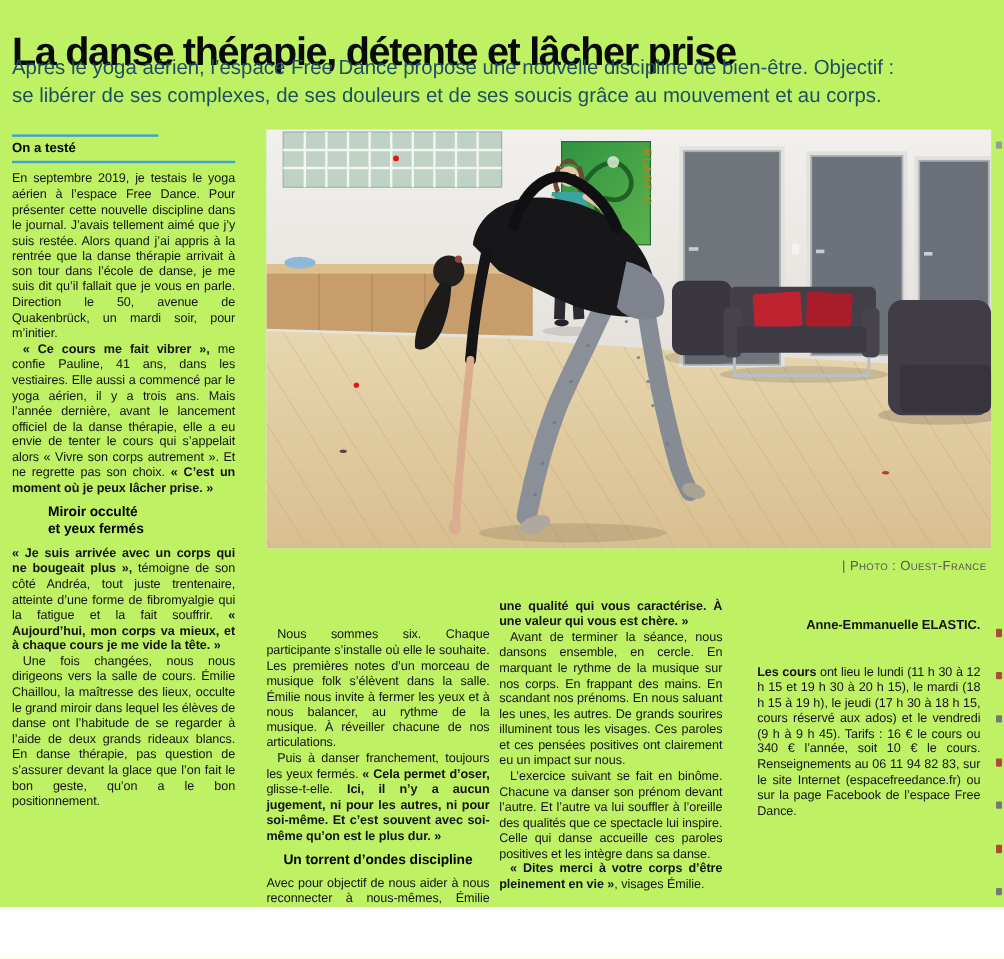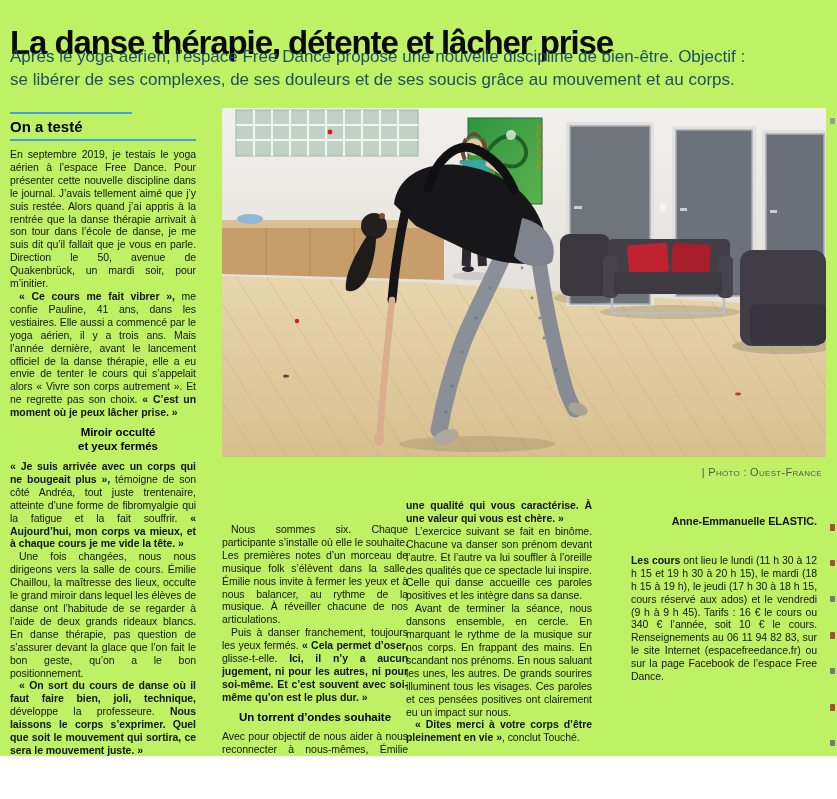--- a/index.html
+++ b/index.html
@@ -7,42 +7,42 @@
         font-family:"Liberation Sans",sans-serif;color:#111;}
   
   #headline{position:absolute;left:10px;top:2px;width:810px;
             font-size:33px;font-weight:700;letter-spacing:-1.1px;color:#0a0a0a;line-height:38px;}
   #standfirst{position:absolute;left:10px;top:46px;width:745px;
               font-size:17px;line-height:22.5px;color:#1d4f63;font-weight:400;}
   
   #leftcol{position:absolute;left:10px;top:112px;width:186px;}
   .rule{height:2px;background:#41a1d8;}
   #rubric-rule-top{width:122px;margin-bottom:3px;}
-  #rubric-label{font-size:15px;font-weight:700;color:#000;padding:1px 0 4px 0;}
+  #rubric-label{font-size:11px;font-weight:700;color:#000;padding:1px 0 4px 0;}
   #rubric-rule-bottom{width:186px;margin-bottom:7px;}
   .body-text{font-size:10.5px;line-height:12.9px;text-align:justify;color:#141414;
              letter-spacing:-0.05px;}
   .body-text p{margin:0;}
   .ind{text-indent:9px;}
   .subhead-left{font-weight:700;font-size:11.5px;line-height:13.5px;color:#000;
-                margin:7px 0 7px 30px;text-align:center;}
+                margin:7px 0 7px 30px;text-align:left;}
   .subhead-center{font-weight:700;font-size:11.5px;line-height:13.5px;color:#000;
                   margin:7px 0 6px 0;text-align:center;}
   
   #photo{position:absolute;left:222px;top:108px;width:604px;height:349px;background:#e8e5e1;}
   #photo svg{display:block;}
   
   #caption{position:absolute;left:222px;top:462px;width:600px;
            font-style:italic;font-size:10.8px;line-height:14px;color:#222;}
   #photo-credit{float:right;font-style:normal;font-variant:small-caps;
                 font-size:11px;color:#555;letter-spacing:.3px;margin-top:3px;}
   
   .bcol{position:absolute;top:499px;width:186px;}
   #bcol1{left:222px;margin-top:24px;}
-  #bcol2{left:406px;}
+  #bcol2{left:416px;}
   #bcol3{left:631px;}
   .byline{text-align:right;font-weight:700;font-size:10.8px;margin-top:16px !important;}
   .infopara{margin-top:26px !important;}
   
   .edge-mark{position:absolute;left:830px;width:5px;border-radius:1px;}
   b{font-weight:700;}
 </style>
 </head>
 <body>
 
@@ -57,21 +57,20 @@
     <div id="rubric-rule-bottom" class="rule"></div>
     <div class="body-text">
       <p><span>En septembre 2019, je testais le yoga aérien à l’espace Free Dance. Pour présenter cette nouvelle discipline dans le journal. J’avais tellement aimé que j’y suis restée. Alors quand j’ai appris à la rentrée que la danse thérapie arrivait à son tour dans l’école de danse, je me suis dit qu’il fallait que je vous en parle. Direction le 50, avenue de Quakenbrück, un mardi soir, pour m’initier.</span></p>
       <p class="ind"><b>« Ce cours me fait vibrer », </b><span>me confie Pauline, 41 ans, dans les vestiaires. Elle aussi a commencé par le yoga aérien, il y a trois ans. Mais l’année dernière, avant le lancement officiel de la danse thérapie, elle a eu envie de tenter le cours qui s’appelait alors « Vivre son corps autrement ». Et ne regrette pas son choix. </span><b>« C’est un moment où je peux lâcher prise. »</b></p>
       <div class="subhead-left">
         <div>Miroir occulté</div>
         <div>et yeux fermés</div>
       </div>
       <p><b>« Je suis arrivée avec un corps qui ne bougeait plus », </b><span>témoigne de son côté Andréa, tout juste trentenaire, atteinte d’une forme de fibromyalgie qui la fatigue et la fait souffrir. </span><b>« Aujourd’hui, mon corps va mieux, et à chaque cours je me vide la tête. »</b></p>
       <p class="ind"><span>Une fois changées, nous nous dirigeons vers la salle de cours. Émilie Chaillou, la maîtresse des lieux, occulte le grand miroir dans lequel les élèves de danse ont l’habitude de se regarder à l’aide de deux grands rideaux blancs. En danse thérapie, pas question de s’assurer devant la glace que l’on fait le bon geste, qu’on a le bon positionnement.</span></p>
-      <p class="ind"><b>« On sort du cours de danse où il faut faire bien, joli, technique, </b><span>développe la professeure. </span><b>Nous laissons le corps s’exprimer. Quel que soit le mouvement qui sortira, ce sera le mouvement juste. »</b></p>
     </div>
   </div>
 
   <div id="photo">
     <svg width="604" height="349" viewBox="0 0 604 349" xmlns="http://www.w3.org/2000/svg">
       <defs>
         <linearGradient id="wallg" x1="0" y1="0" x2="0" y2="1">
           <stop offset="0" stop-color="#f2f0ec"></stop>
             <stop offset="1" stop-color="#e2dfda"></stop>
         </linearGradient>
@@ -228,29 +227,29 @@
     </svg>
   </div>
 
   <div id="caption">
     <span id="photo-credit">| Photo : Ouest-France</span>
   </div>
 
   <div id="bcol1" class="bcol body-text">
     <p class="ind"><span>Nous sommes six. Chaque participante s’installe où elle le souhaite. Les premières notes d’un morceau de musique folk s’élèvent dans la salle. Émilie nous invite à fermer les yeux et à nous balancer, au rythme de la musique. À réveiller chacune de nos articulations.</span></p>
     <p class="ind"><span>Puis à danser franchement, toujours les yeux fermés. </span><b>« Cela permet d’oser, </b><span>glisse-t-elle. </span><b>Ici, il n’y a aucun jugement, ni pour les autres, ni pour soi-même. Et c’est souvent avec soi-même qu’on est le plus dur. »</b></p>
-    <div class="subhead-center">Un torrent d’ondes souhaite</div>
+    <div class="subhead-center">Un torrent d’ondes discipline</div>
     <p><span>Avec pour objectif de nous aider à nous reconnecter à nous-mêmes, Émilie nous propose de danser chaque lettre de notre prénom. </span><b>« Pour chacune de ces lettres, parle à</b></p>
   </div>
 
   <div id="bcol2" class="bcol body-text">
     <p><b>une qualité qui vous caractérise. À une valeur qui vous est chère. »</b></p>
+    <p class="ind"><span>Avant de terminer la séance, nous dansons ensemble, en cercle. En marquant le rythme de la musique sur nos corps. En frappant des mains. En scandant nos prénoms. En nous saluant les unes, les autres. De grands sourires illuminent tous les visages. Ces paroles et ces pensées positives ont clairement eu un impact sur nous.</span></p>
     <p class="ind"><span>L’exercice suivant se fait en binôme. Chacune va danser son prénom devant l’autre. Et l’autre va lui souffler à l’oreille des qualités que ce spectacle lui inspire. Celle qui danse accueille ces paroles positives et les intègre dans sa danse.</span></p>
-    <p class="ind"><span>Avant de terminer la séance, nous dansons ensemble, en cercle. En marquant le rythme de la musique sur nos corps. En frappant des mains. En scandant nos prénoms. En nous saluant les unes, les autres. De grands sourires illuminent tous les visages. Ces paroles et ces pensées positives ont clairement eu un impact sur nous.</span></p>
-    <p class="ind"><b>« Dites merci à votre corps d’être pleinement en vie »</b><span>, conclut Touché.</span></p>
+    <p class="ind"><b>« Dites merci à votre corps d’être pleinement en vie »</b><span>, visages Émilie.</span></p>
   </div>
 
   <div id="bcol3" class="bcol body-text">
     <p class="byline">Anne-Emmanuelle ELASTIC.</p>
     <p class="infopara"><b>Les cours </b><span>ont lieu le lundi (11 h 30 à 12 h 15 et 19 h 30 à 20 h 15), le mardi (18 h 15 à 19 h), le jeudi (17 h 30 à 18 h 15, cours réservé aux ados) et le vendredi (9 h à 9 h 45). Tarifs : 16 € le cours ou 340 € l’année, soit 10 € le cours. Renseignements au 06 11 94 82 83, sur le site Internet (espacefreedance.fr) ou sur la page Facebook de l’espace Free Dance.</span></p>
   </div>
 
   <div class="edge-mark" style="top:118px;height:6px;background:#9a9a9a;"></div>
   <div class="edge-mark" style="top:524px;height:7px;background:#b0483f;"></div>
   <div class="edge-mark" style="top:560px;height:6px;background:#b0483f;"></div>

